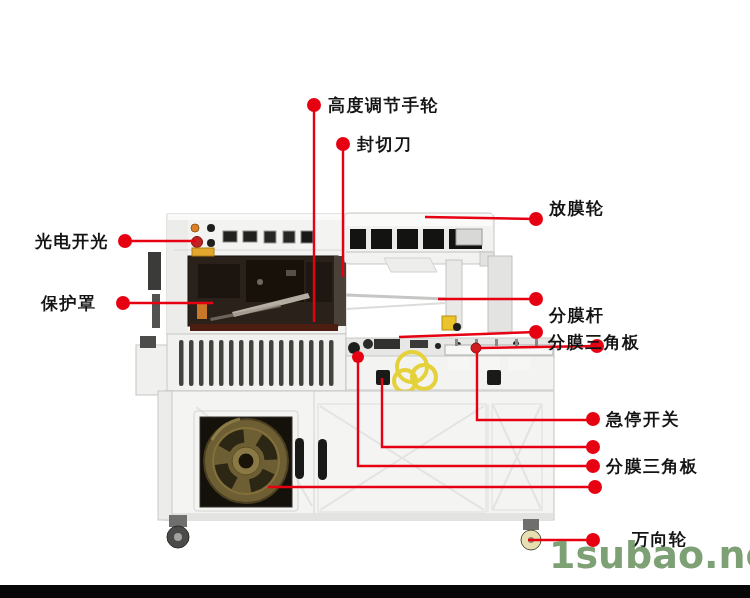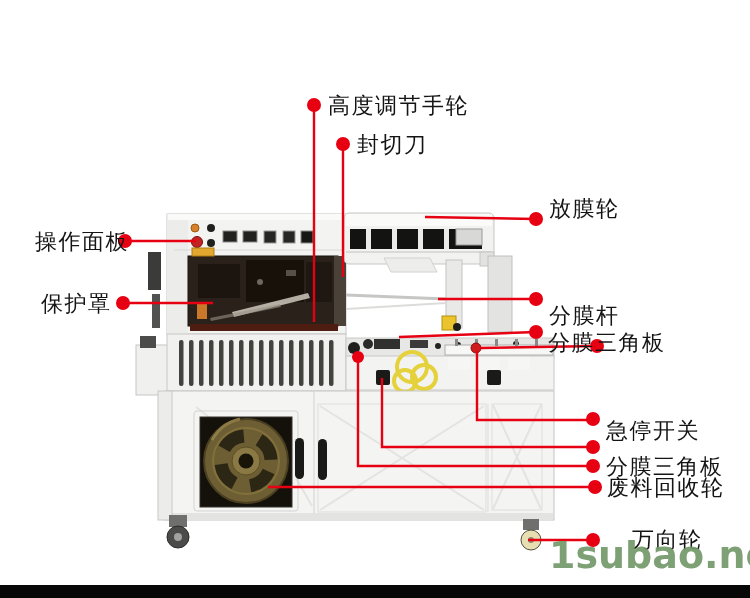--- a/index.html
+++ b/index.html
@@ -4,21 +4,21 @@
 <style>
   html,body{margin:0;padding:0;background:#888;}
   #stage{
     position:relative;width:750px;height:598px;overflow:hidden;
     background:var(--bg,#ffffff);
     font-family:"Liberation Sans","DejaVu Sans",sans-serif;
   }
   #stage svg{position:absolute;left:0;top:0;}
   .label{
     position:absolute;
-    font-weight:normal;font-size:22px;line-height:21px;
+    font-weight:bold;font-size:17px;line-height:21px;
     letter-spacing:1.5px;color:var(--label,#111111);
     white-space:nowrap;
   }
   .ann-line{stroke:var(--ann,#e60012);stroke-width:2.4;fill:none;}
   .ann-dot{fill:var(--ann,#e60012);stroke:none;}
   #watermark{
     position:absolute;left:549px;top:535px;
     font-size:38px;line-height:40px;font-weight:bold;
     color:var(--wm,#74996a);opacity:.92;letter-spacing:0px;
     font-family:"DejaVu Sans",sans-serif;
@@ -225,24 +225,23 @@
       <circle class="ann-dot" cx="593" cy="466" r="7"></circle>
       <circle class="ann-dot" cx="358" cy="357" r="6"></circle>
       <circle class="ann-dot" cx="595" cy="487" r="7"></circle>
       <circle class="ann-dot" cx="593" cy="540" r="7"></circle>
     </g>
   </svg>
 
   <div class="label" style="left:328px;top:95px">高度调节手轮</div>
   <div class="label" style="left:357px;top:134px">封切刀</div>
   <div class="label" style="left:549px;top:198px">放膜轮</div>
-  <div class="label" style="left:35px;top:231px">操作面板</div>
+  <div class="label" style="left:35px;top:231px">光电开光</div>
   <div class="label" style="left:41px;top:293px">保护罩</div>
   <div class="label" style="left:549px;top:305px">分膜杆</div>
   <div class="label" style="left:548px;top:332px">分膜三角板</div>
-  <div class="label" style="left:606px;top:420px">急停开关</div>
+  <div class="label" style="left:606px;top:409px">急停开关</div>
   <div class="label" style="left:606px;top:456px">分膜三角板</div>
-  <div class="label" style="left:607px;top:477px">废料回收轮</div>
   <div class="label" style="left:632px;top:529px">万向轮</div>
 
   <div id="watermark">1subao.net</div>
   <div id="bottom-bar"></div>
 </div>
 
 </body></html>

